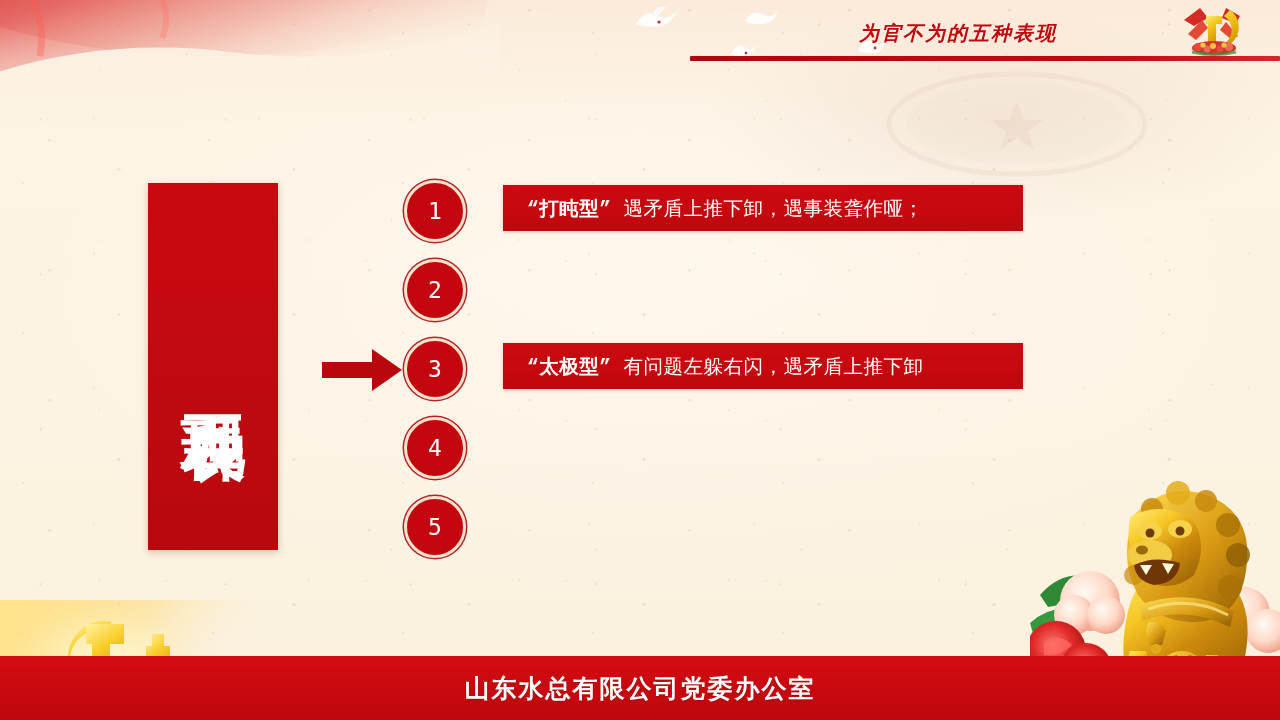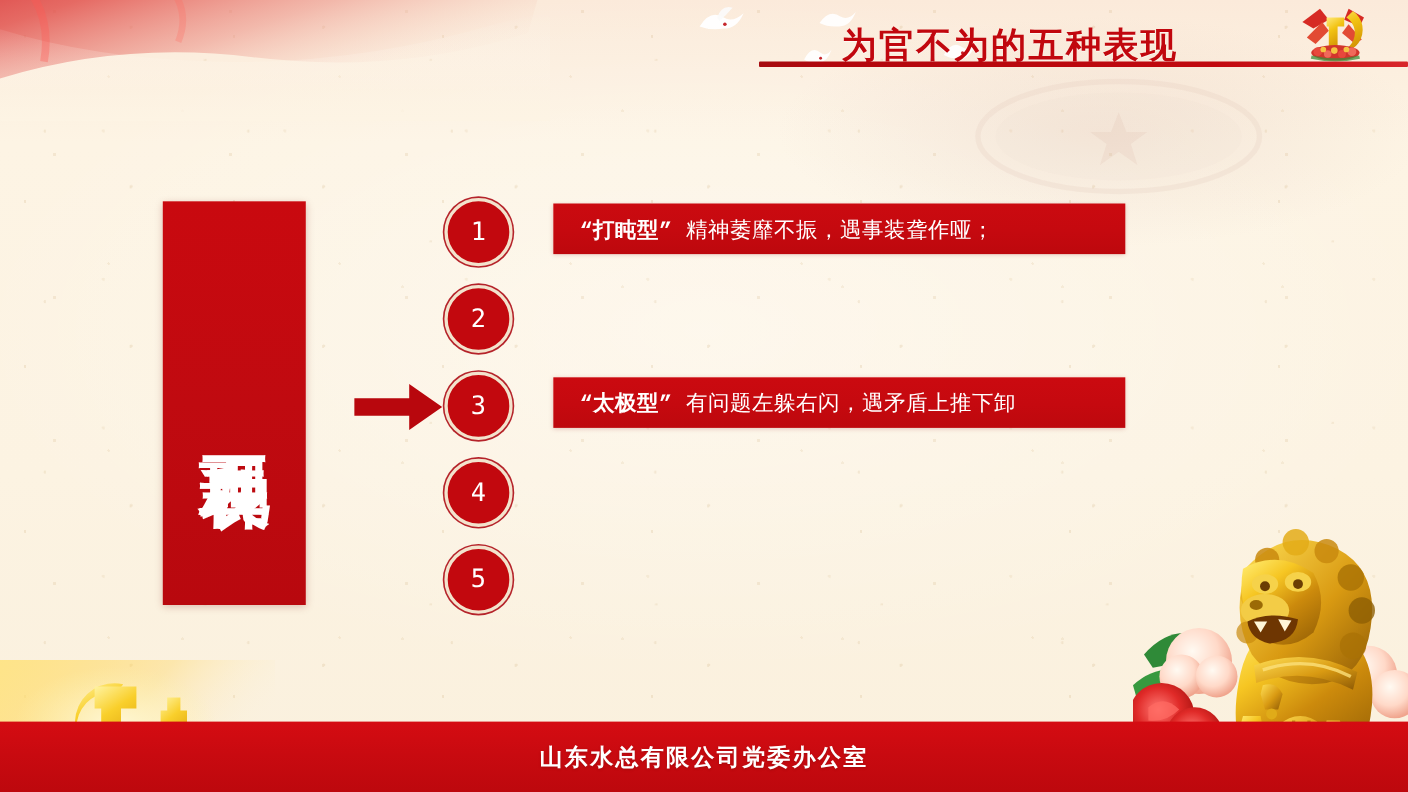--- a/index.html
+++ b/index.html
@@ -34,24 +34,25 @@
     position:absolute;left:845px;top:62px;width:345px;height:120px;pointer-events:none;opacity:.38;
   }
   
   .flag{
     position:absolute;left:-20px;top:-40px;width:520px;height:150px;pointer-events:none;
   }
   
   .dove{position:absolute;pointer-events:none;}
   
   #header-title{
-    position:absolute;right:209px;top:20px;
-    font-size:32px;font-weight:bold;color:#C1070E;letter-spacing:2px;
+    position:absolute;right:223px;top:20px;
+    font-size:20px;font-weight:bold;color:#C1070E;letter-spacing:2px;
     text-shadow:0 1px 0 rgba(255,255,255,.6);
     white-space:nowrap;
+    font-style:italic;
   }
   #header-emblem{position:absolute;right:30px;top:2px;width:72px;height:56px;}
   #header-rule{
     position:absolute;left:690px;top:56px;width:590px;height:5px;
     background:linear-gradient(90deg,#a60c10 0%,#b3070d 12%,#c1090f 70%,#d8262b 100%);
     border-radius:1px;
   }
   
   #vertical-banner{
     position:absolute;left:148px;top:183px;width:130px;height:367px;
@@ -87,21 +88,21 @@
     color:#ffffff;font-size:19.5px;white-space:nowrap;padding-left:24px;letter-spacing:.5px;
   }
   .bar .txt b{font-weight:bold;font-family:Liberation Mono, monospace;}
   
   #footer-bar{
     position:absolute;left:0;bottom:0;width:1280px;height:64px;
     background:linear-gradient(180deg,#d50c12 0%,#c90a10 45%,#bd080d 100%);
     display:flex;align-items:center;justify-content:center;
   }
   #footer-bar .ftext{
-    color:#ffffff;font-size:21px;font-weight:bold;letter-spacing:2px;
+    color:#ffffff;font-size:25px;font-weight:bold;letter-spacing:2px;
     text-shadow:0 1px 2px rgba(120,10,10,.45);
   }
   
   #party-emblem-deco{position:absolute;left:0px;bottom:0px;width:250px;height:120px;pointer-events:none;}
   
   #lion-deco{position:absolute;right:0px;bottom:0px;width:250px;height:265px;pointer-events:none;}
 </style>
 </head>
 <body>
 
@@ -186,21 +187,21 @@
 
   <svg id="arrow" viewBox="0 0 82 46">
     <path d="M0,15 L50,15 L50,2 L80,23 L50,44 L50,31 L0,31 Z" fill="#B8070D"></path>
   </svg>
 
   <div id="list">
 
     <div class="row" style="top:0px;">
       <div class="num-circle">1</div>
       <div class="bar">
-        <span class="txt"><b>“打盹型” </b><span>精神萎靡不振，遇事装聋作哑；</span></span>
+        <span class="txt"><b>“打盹型” </b><span>遇矛盾上推下卸，遇事装聋作哑；</span></span>
       </div>
     </div>
 
     <div class="row" style="top:79px;">
       <div class="num-circle">2</div>
     </div>
 
     <div class="row" style="top:158px;">
       <div class="num-circle">3</div>
       <div class="bar">

